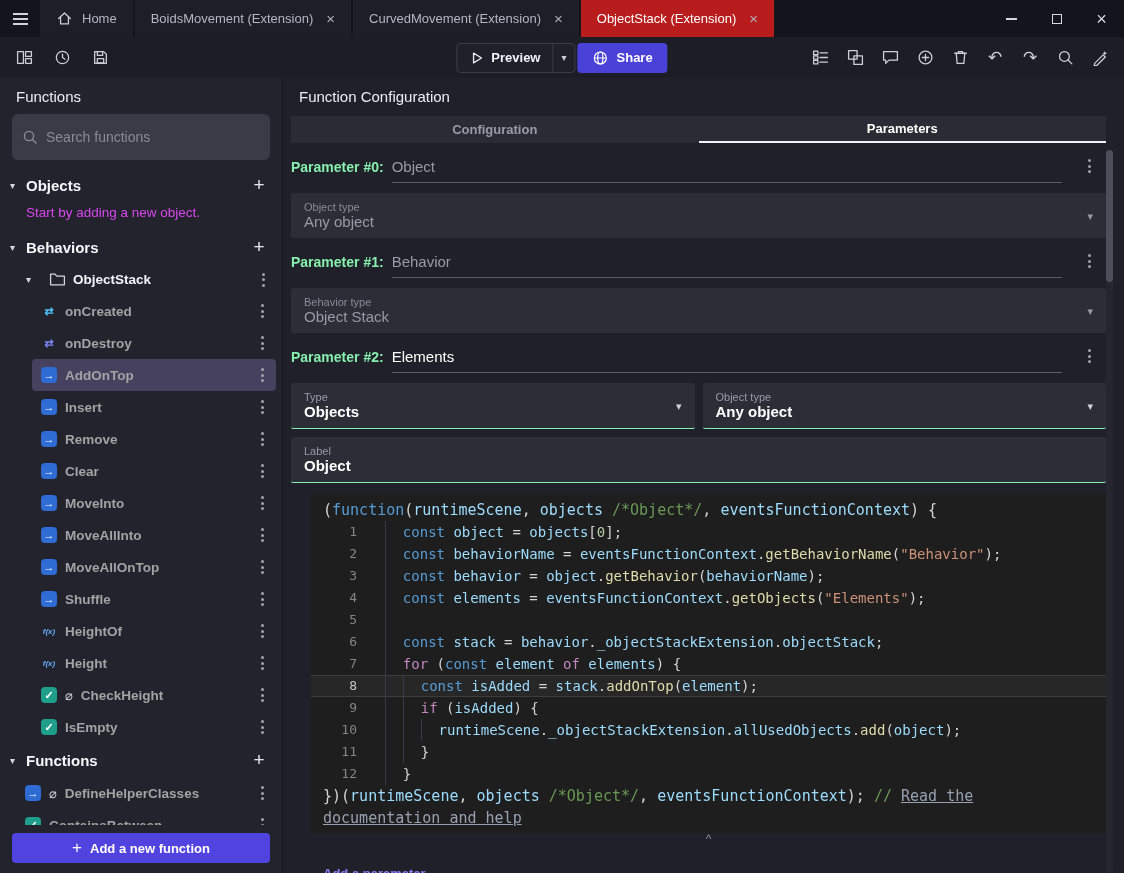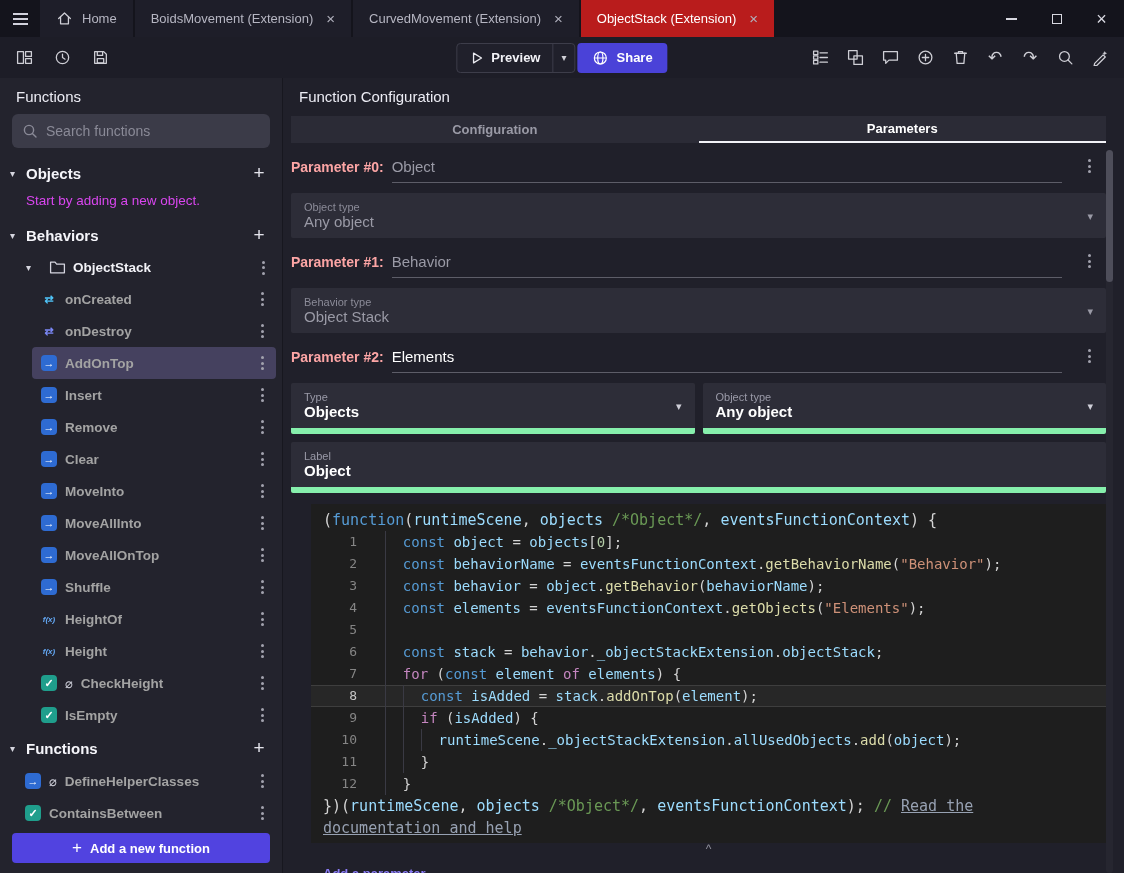--- a/index.html
+++ b/index.html
@@ -36,21 +36,21 @@
   .preview-caret { padding:0 8px; color:#cfcfd6; font-size:10px; }
   .share-btn { height:30px; display:flex; align-items:center; gap:8px; padding:0 15px; border-radius:4px; cursor:pointer; }
   .share-label { font-size:13px; font-weight:bold; color:#fff; }
 
   
   .bodyrow { flex:1; display:flex; min-height:0; }
 
   
   .sidebar { width:283px; background:#23232d; display:flex; flex-direction:column; flex:none; border-right:1px solid #17171f; }
   .sidebar-title { padding:10px 16px 7px; font-size:15px; color:#ececf4; }
-  .searchbox { margin:2px 12px 8px; height:34px; background:#3b3b48; border-radius:6px; display:flex; align-items:center; gap:8px; padding:0 10px; }
+  .searchbox { margin:2px 12px 8px; height:46px; background:#3b3b48; border-radius:6px; display:flex; align-items:center; gap:8px; padding:0 10px; }
   .searchbox input { flex:1; background:none; border:none; outline:none; color:#d6d6e0; font-size:14px; font-family:"Liberation Sans",sans-serif; }
   .searchbox input::placeholder { color:#8a8a97; }
   .tree { flex:1; overflow:hidden; }
   .sec-header { height:34px; display:flex; align-items:center; padding:0 12px 0 10px; cursor:pointer; }
   .sec-arrow { width:16px; font-size:10px; color:#d5d5de; flex:none; }
   .sec-label { font-weight:bold; font-size:15px; color:#f5f5fa; flex:1; }
   .sec-add { width:22px; text-align:center; font-size:19px; color:#e4e4ec; cursor:pointer; }
   .empty-text { color:#d946ef; font-size:13.5px; padding:3px 14px 10px 26px; }
   .group-row { height:31px; display:flex; align-items:center; gap:7px; padding:0 10px 0 26px; cursor:pointer; }
   .group-label { font-weight:bold; font-size:13.5px; color:#f2f2f7; flex:1; }
@@ -68,29 +68,29 @@
 
   
   .main { flex:1; background:#20202a; display:flex; flex-direction:column; position:relative; min-width:0; }
   .main-title { padding:10px 16px 6px; font-size:15px; color:#ececf4; }
   .main-tabs { height:27px; margin:5px 18px 0 8px; background:#2b2b36; display:flex; }
   .mtab { flex:1; display:flex; align-items:center; justify-content:center; font-size:13px; font-weight:bold; color:#9a9aa6; cursor:pointer; }
   .mtab.active { color:#ffffff; border-bottom:2px solid #f2f2f7; }
   .content { flex:1; padding:0 18px 0 8px; position:relative; overflow:hidden; display:flex; flex-direction:column; }
 
   .param-head { display:flex; align-items:baseline; margin-top:15px; padding-right:44px; position:relative; }
-  .param-label { font-size:14px; font-weight:bold; color:#fca5a5; white-space:nowrap; }
+  .param-label { font-size:14px; font-weight:bold; color:#86efac; white-space:nowrap; }
   .param-name { margin-left:8px; flex:1; font-size:15px; color:#9a9aa6; border-bottom:1px solid #5d5d68; padding-bottom:7px; cursor:text; }
   .param-name.active { color:#ffffff; }
   .param-kebab { position:absolute; right:8px; top:-2px; }
 
   .dd { background:#2d2d38; border-radius:2px; margin-top:10px; padding:8px 34px 8px 13px; position:relative; cursor:pointer; }
   .dd-label { font-size:11px; color:#8b8b98; }
   .dd-value { font-size:15px; color:#9a9aa6; margin-top:0; }
-  .dd.enabled { border-bottom:6px solid #86efac; }
+  .dd.enabled { border-bottom:1px solid #86efac; }
   .dd.enabled .dd-label { color:#9a9aa8; }
   .dd.enabled .dd-value { color:#ffffff; font-weight:bold; }
   .dd .chev { position:absolute; right:13px; top:50%; transform:translateY(-50%); font-size:11px; color:#9a9aa6; }
   .dd.enabled .chev { color:#cfcfd8; }
   .dd-row { display:flex; gap:8px; }
   .dd-row .dd { flex:1; }
 
   
   .editor { margin:11px 0 0 20px; background:#1e1e1e; font-family:"DejaVu Sans Mono", monospace; font-size:14px; line-height:22px; padding:5px 0 4px; flex:none; }
   .cline { display:flex; white-space:pre; }

